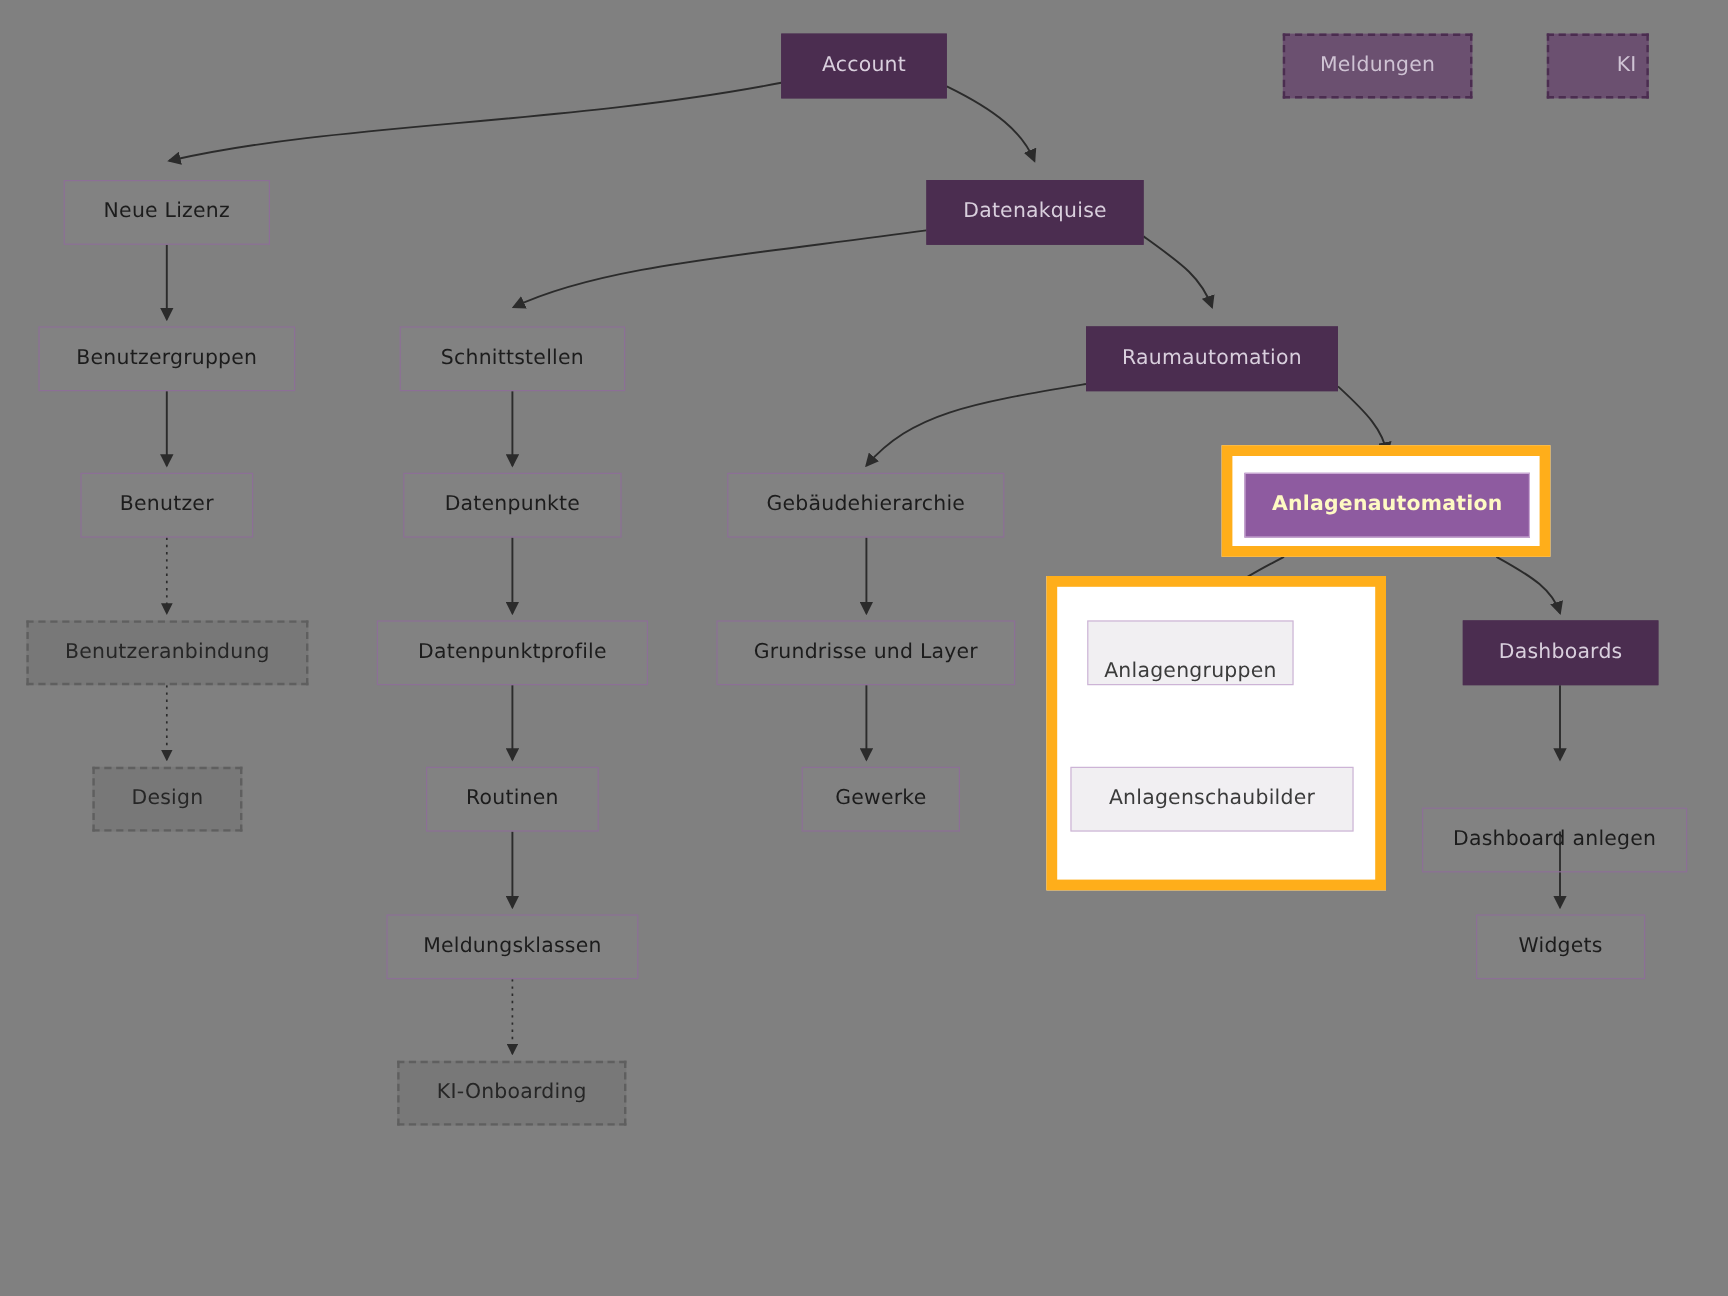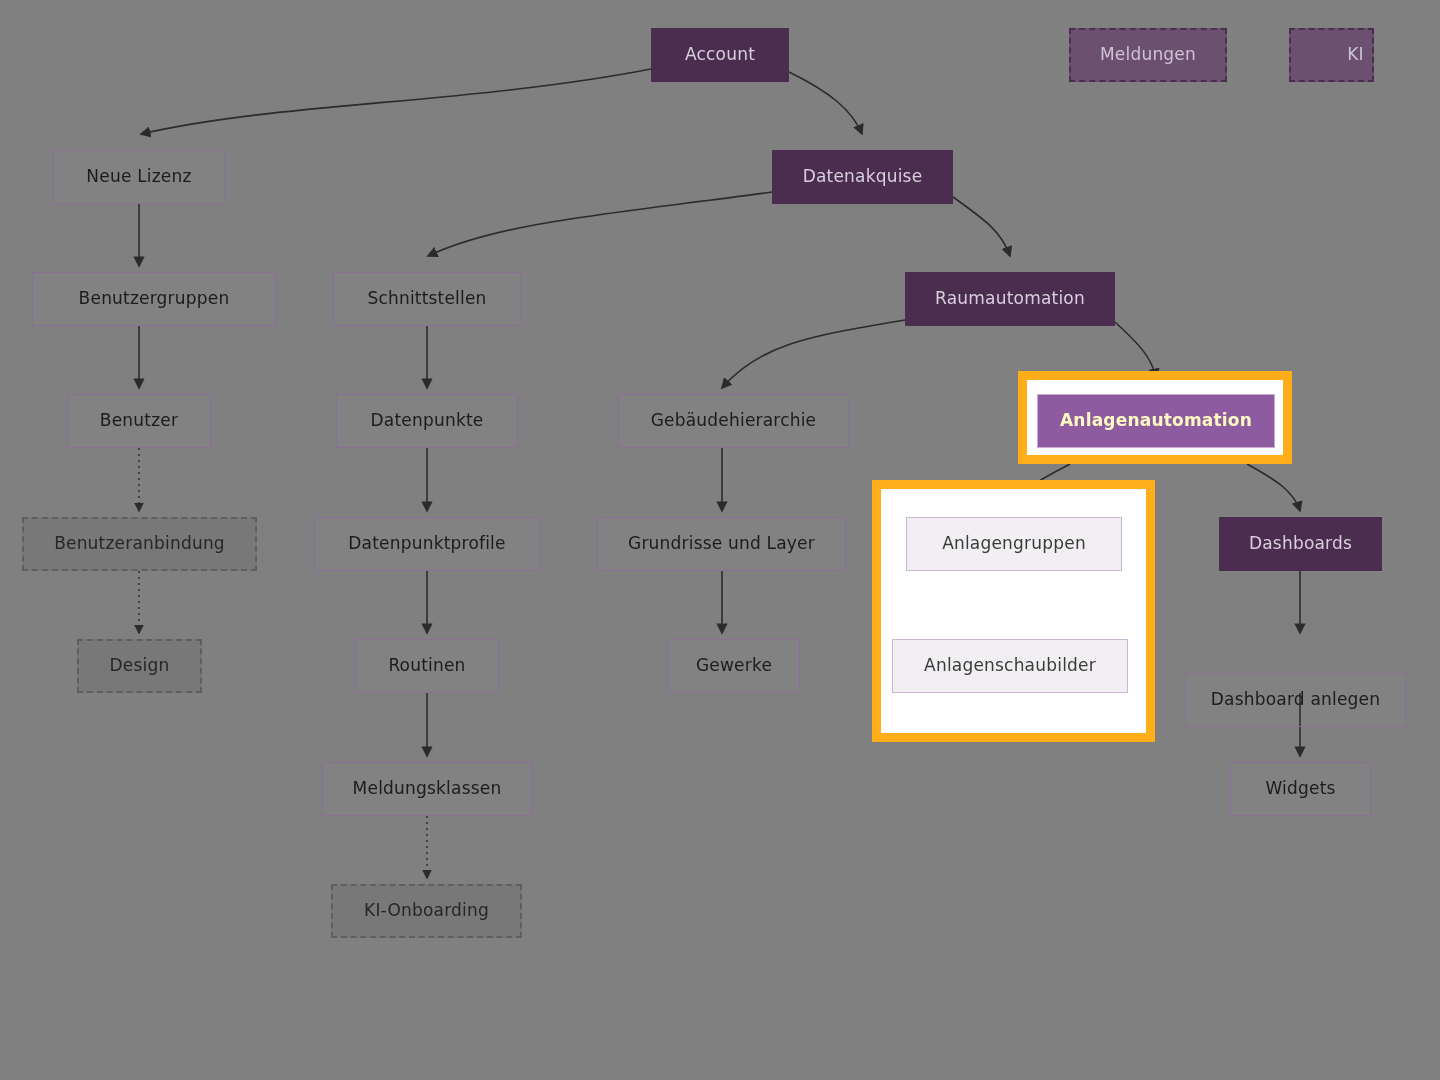--- a/index.html
+++ b/index.html
@@ -127,51 +127,51 @@
       </div>
       <div class="node n-dashed-purple" style="left: 1289px; top: 28px; width: 85px; height: 54px; padding-left: 48px;">
         <span>KI</span>
       </div>
       <div class="node n-outline" style="left: 53px; top: 150px; width: 172px; height: 54px;">
         <span>Neue Lizenz</span>
       </div>
       <div class="node n-primary" style="left: 772px; top: 150px; width: 181px; height: 54px; justify-content: center;">
         <span>Datenakquise</span>
       </div>
-      <div class="node n-outline" style="left: 32px; top: 272px; width: 244px; height: 54px;">
+      <div class="node n-outline" style="left: 32px; top: 272px; width: 214px; height: 54px;">
         <span>Benutzergruppen</span>
       </div>
       <div class="node n-outline" style="left: 333px; top: 272px; width: 188px; height: 54px;">
         <span>Schnittstellen</span>
       </div>
       <div class="node n-primary" style="left: 905px; top: 272px; width: 210px; height: 54px;">
         <span>Raumautomation</span>
       </div>
       <div class="node n-outline" style="left: 67px; top: 394px; width: 144px; height: 54px;">
         <span>Benutzer</span>
       </div>
       <div class="node n-outline" style="left: 336px; top: 394px; width: 182px; height: 54px;">
         <span>Datenpunkte</span>
       </div>
-      <div class="node n-outline" style="left: 606px; top: 394px; width: 231px; height: 54px; margin-left: 12px;">
+      <div class="node n-outline" style="left: 606px; top: 394px; width: 231px; height: 54px;">
         <span>Gebäudehierarchie</span>
       </div>
       <div class="node n-highlight" style="left: 1037px; top: 394px; width: 238px; height: 54px;">
         <span>Anlagenautomation</span>
       </div>
       <div class="node n-dashed-gray" style="left: 22px; top: 517px; width: 235px; height: 54px;">
         <span>Benutzeranbindung</span>
       </div>
       <div class="node n-outline" style="left: 314px; top: 517px; width: 226px; height: 54px;">
         <span>Datenpunktprofile</span>
       </div>
       <div class="node n-outline" style="left: 597px; top: 517px; width: 249px; height: 54px;">
         <span>Grundrisse und Layer</span>
       </div>
-      <div class="node n-oncard" style="left: 906px; top: 517px; width: 216px; height: 54px;">
+      <div class="node n-oncard" style="left: 906px; top: 517px; width: 172px; height: 54px; align-items: flex-end;">
         <span>Anlagengruppen</span>
       </div>
       <div class="node n-primary" style="left: 1219px; top: 517px; width: 163px; height: 54px;">
         <span>Dashboards</span>
       </div>
       <div class="node n-dashed-gray" style="left: 77px; top: 639px; width: 125px; height: 54px;">
         <span>Design</span>
       </div>
       <div class="node n-outline" style="left: 355px; top: 639px; width: 144px; height: 54px;">
         <span>Routinen</span>

